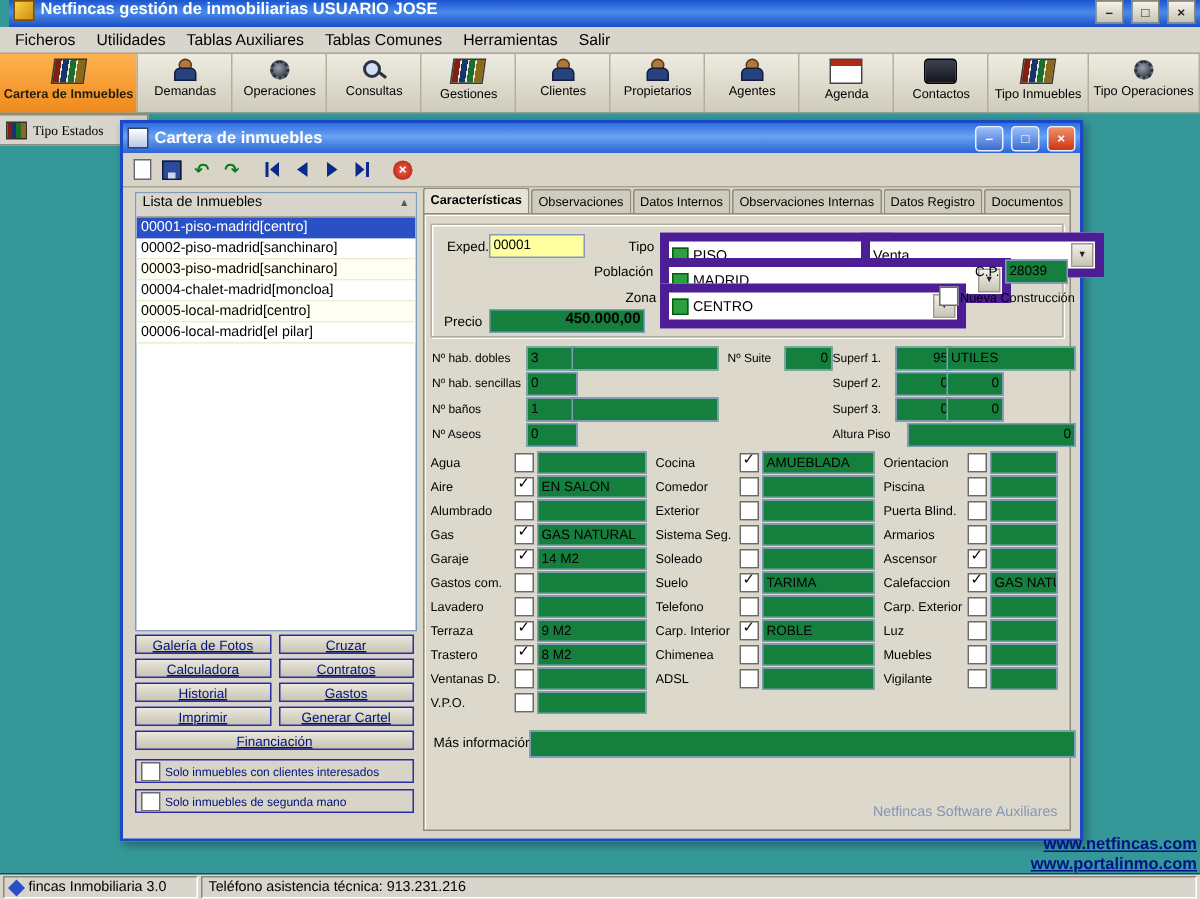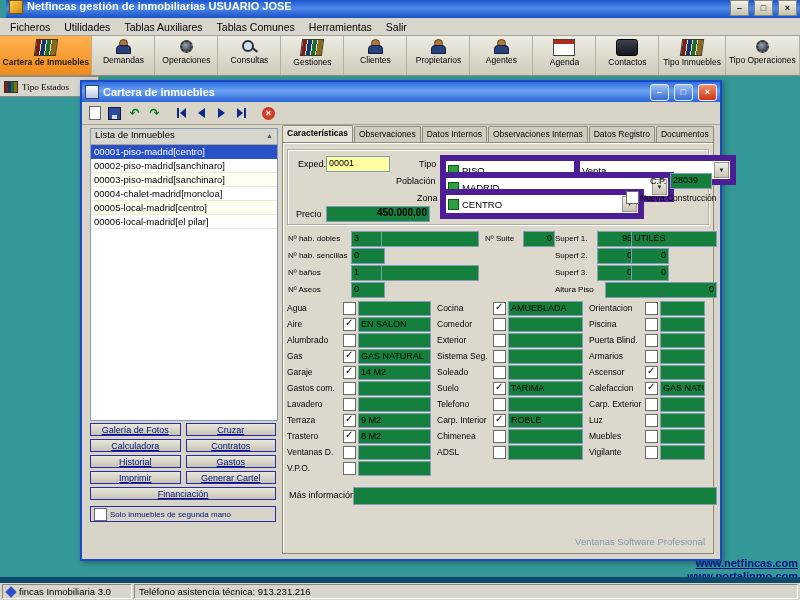--- a/index.html
+++ b/index.html
@@ -130,21 +130,21 @@
   .fcell{display:flex;align-items:center;height:14px;padding-right:6px;}
   .flabel{width:56px;min-width:56px;font-size:8.5px;white-space:nowrap;overflow:hidden;}
   .fcell .field{flex:1;height:13px;margin-left:2px;}
 
   .masinfo{position:absolute;left:4px;top:344px;width:424px;height:17px;}
   .branding{position:absolute;right:8px;bottom:6px;font-size:9.5px;color:#8795b5;}
 
   
   .links{position:absolute;right:2px;bottom:17px;text-align:right;font-weight:bold;color:#001288;}
   .link{display:block;font-size:11px;line-height:13px;text-decoration:underline;white-space:nowrap;}
-  .statusbar{position:absolute;left:0;right:0;bottom:0;height:15px;background:#d8d5cc;display:flex;gap:2px;padding:1px 2px;font-size:9.5px;border-top:6px solid #0c4a6e;}
+  .statusbar{position:absolute;left:0;right:0;bottom:0;height:15px;background:#d8d5cc;display:flex;gap:2px;padding:1px 2px;font-size:9.5px;border-top:1px solid #0c4a6e;}
   .sb-seg{border:1px solid;border-color:#8a8778 #fff #fff #8a8778;display:flex;align-items:center;padding:0 4px;gap:4px;white-space:nowrap;overflow:hidden;}
   .sb-app{width:120px;flex:none;}
   .sb-phone{flex:1;}
   .sb-icon{width:8px;height:8px;background:#2a50c8;transform:rotate(45deg);flex:none;}
 </style>
 </head>
 <body>
 
 <div id="screen">
 
@@ -334,20 +334,24 @@
 
           <button class="abtn">Imprimir</button>
 
           <button class="abtn">Generar Cartel</button>
 
         <button class="abtn wide">Financiación</button>
       </div>
 
       <div class="filters">
 
+          <div class="filter-box">
+            <span class="cb"></span>
+            <span class="filter-label">Solo inmuebles con clientes interesados</span>
+          </div>
 
           <div class="filter-box">
             <span class="cb"></span>
             <span class="filter-label">Solo inmuebles de segunda mano</span>
           </div>
 
       </div>
 
       <div class="tabs">
 
@@ -618,21 +622,21 @@
               <span class="field"></span>
             </div>
 
         </div>
 
         <div class="masinfo">
           <span class="lab" style="left:2px;top:3px">Más información</span>
           <div class="field abs" style="left:66px;top:0;width:358px;height:16px"></div>
         </div>
 
-        <div class="branding">Ventanas Software Profesional</div>
+        <div class="branding">Netfincas Software Auxiliares</div>
       </div>
     </div>
   </div>
 
   <div class="links">
 
       <span class="link">www.netfincas.com</span>
 
       <span class="link">www.portalinmo.com</span>
 

